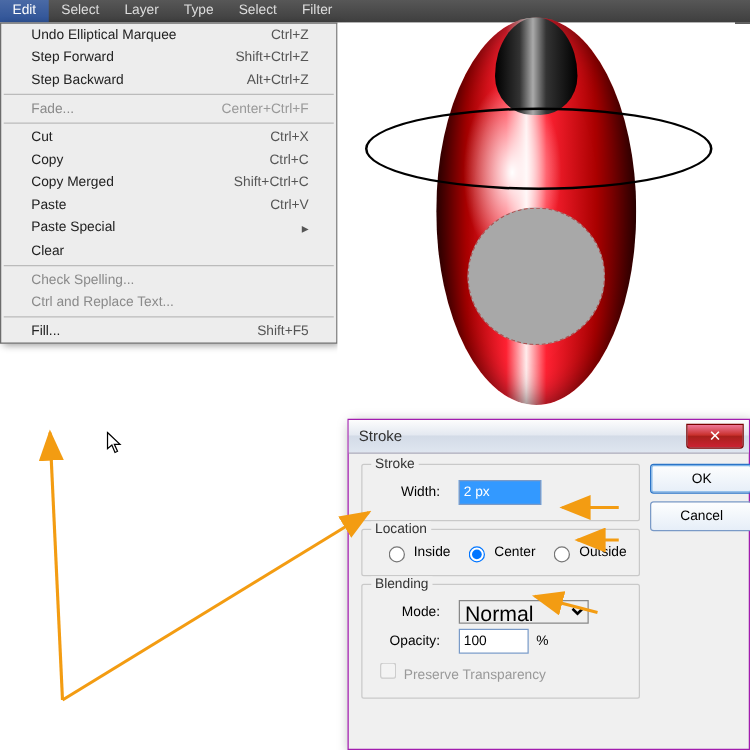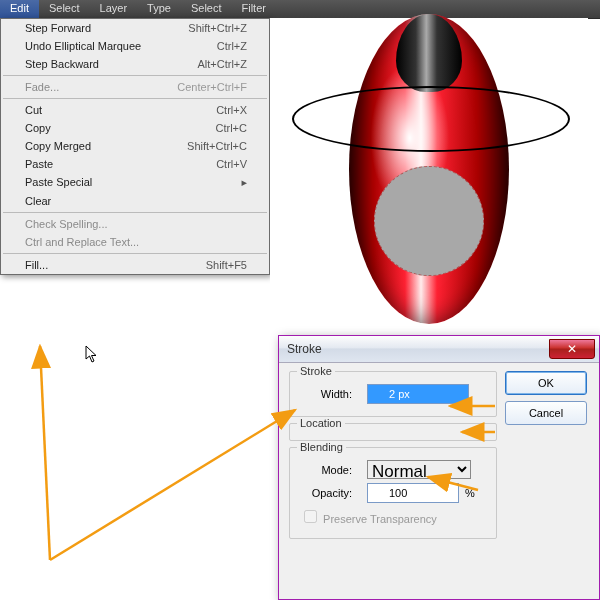--- a/index.html
+++ b/index.html
@@ -32,21 +32,21 @@
 .titlebar{height:26px;background:linear-gradient(#fdfdfd,#e4e9f1 45%,#d3dbe7 50%,#dfe6f0);display:flex;align-items:center;border-bottom:1px solid #aab}
 .titlebar .t{flex:1;padding-left:8px;color:#333;font-size:12px}
 .titlebar .x{width:44px;height:18px;margin-right:4px;margin-top:0;background:linear-gradient(#e79,#c9302c 45%,#a8201c 50%,#c23);border:1px solid #7a0000;border-radius:0 0 3px 3px;color:#fff;display:flex;align-items:center;justify-content:center;font-size:12px}
 .dlg-body{display:flex;padding:8px 8px 8px 10px}
 .left{flex:1}
 .right{width:86px;padding-left:8px}
 .group{border:1px solid #c9c9c9;border-radius:2px;margin-bottom:6px;padding:8px 10px 8px 10px;position:relative}
 .group .legend{position:absolute;top:-7px;left:7px;background:#f0f0f0;padding:0 3px;color:#333;font-size:11px}
 .row{display:flex;align-items:center;margin:4px 0}
 .row .lab{width:52px;text-align:right;margin-right:15px}
-.row input[type=text]{width:58px;height:16px;border:1px solid #7a9ac7;padding:1px 21px;font-size:11px}
+.row input[type=text]{width:58px;height:16px;border:1px solid #7a9ac7;padding:1px 3px;font-size:11px}
 .row .sel{background:#3399ff;color:#fff}
 .swatch{width:82px;height:18px;background:#000;border:1px solid #777}
 .radio-row{display:flex;gap:10px;padding:2px 0 2px 6px}
 .radio-row label{display:flex;align-items:center;gap:4px}
 select{width:104px;height:19px;font-size:17px;border:1px solid #888}
 .btn{height:22px;border:1px solid #7a9ac7;border-radius:3px;background:linear-gradient(#fdfefe,#e6eef8);margin-bottom:6px;width:80px;font-size:11px;display:flex;align-items:center;justify-content:center}
 .btn.primary{border:1px solid #2b74c7;box-shadow:0 0 0 1px #7db4e8 inset}
 .arrow{position:absolute;pointer-events:none}
 </style>
 </head>
@@ -56,26 +56,26 @@
   <span class="active">Edit</span>
   <span>Select</span>
   <span>Layer</span>
   <span>Type</span>
   <span>Select</span>
   <span>Filter</span>
 </div>
 
 <div class="dropdown" id="dropdown">
     <div class="menu-item">
+      <span>Undo Elliptical Marquee</span>
+      <span class="sc">Ctrl+Z</span>
+    </div>
+    <div class="menu-item">
       <span>Step Forward</span>
       <span class="sc">Shift+Ctrl+Z</span>
-    </div>
-    <div class="menu-item">
-      <span>Undo Elliptical Marquee</span>
-      <span class="sc">Ctrl+Z</span>
     </div>
     <div class="menu-item">
       <span>Step Backward</span>
       <span class="sc">Alt+Ctrl+Z</span>
     </div>
     <div class="sep"></div>
     <div class="menu-item disabled">
       <span>Fade...</span>
       <span class="sc">Center+Ctrl+F</span>
     </div>
@@ -133,20 +133,34 @@
     <div class="left">
       <div class="group">
         <span class="legend">Stroke</span>
         <div class="row">
           <span class="lab">Width:</span>
           <input type="text" class="sel" value="2 px" style="">
         </div>
       </div>
       <div class="group">
         <span class="legend">Location</span>
+        <div class="radio-row">
+          <label>
+              <input type="radio" name="loc" style="">
+              <span>Inside</span>
+            </label>
+          <label>
+              <input type="radio" name="loc" checked="" style="">
+              <span>Center</span>
+            </label>
+          <label>
+              <input type="radio" name="loc" style="">
+              <span>Outside</span>
+            </label>
+        </div>
       </div>
       <div class="group">
         <span class="legend">Blending</span>
         <div class="row">
           <span class="lab">Mode:</span>
           <select><option>Normal</option></select>
         </div>
         <div class="row">
           <span class="lab">Opacity:</span>
           <input type="text" style="width: 48px;" value="100">

